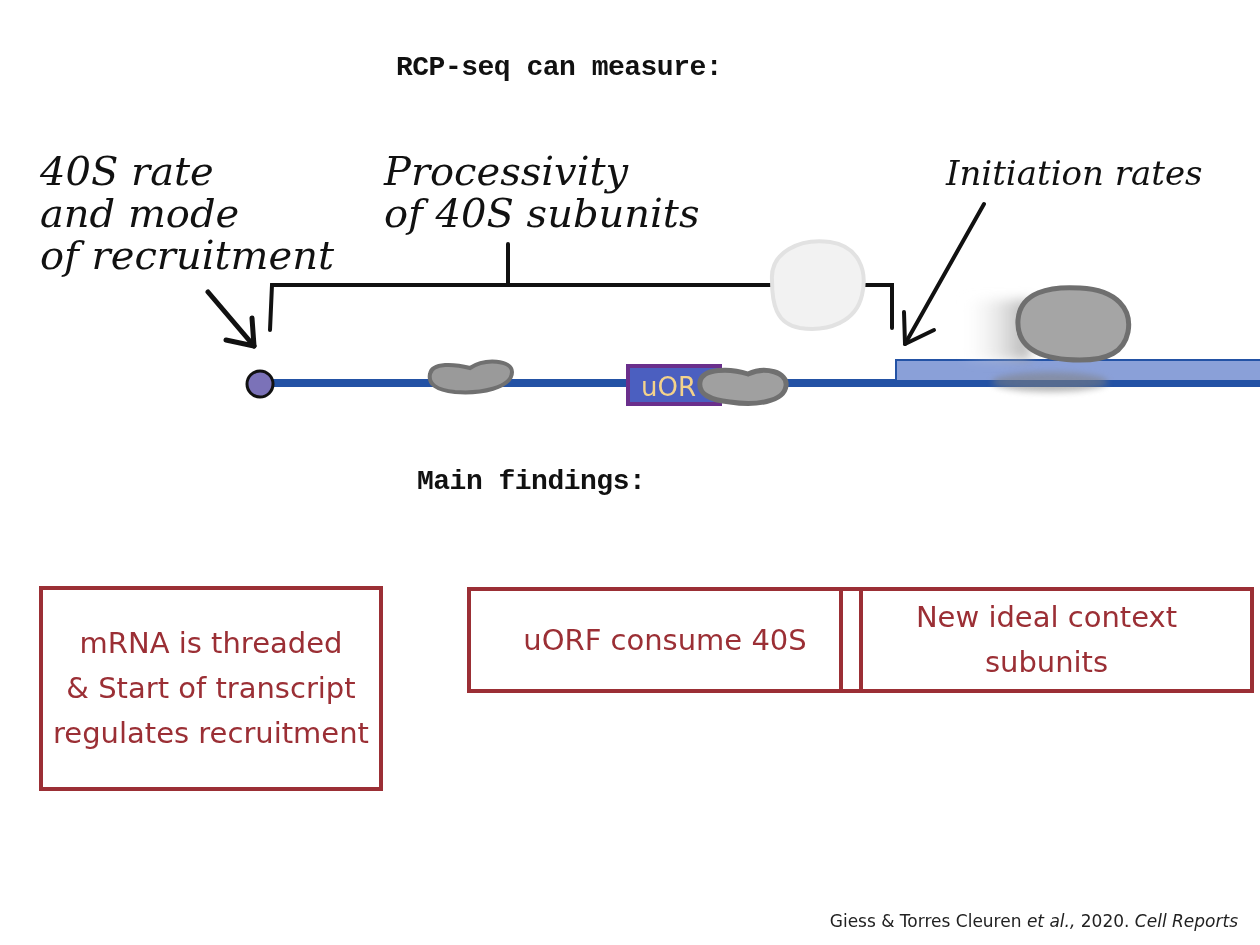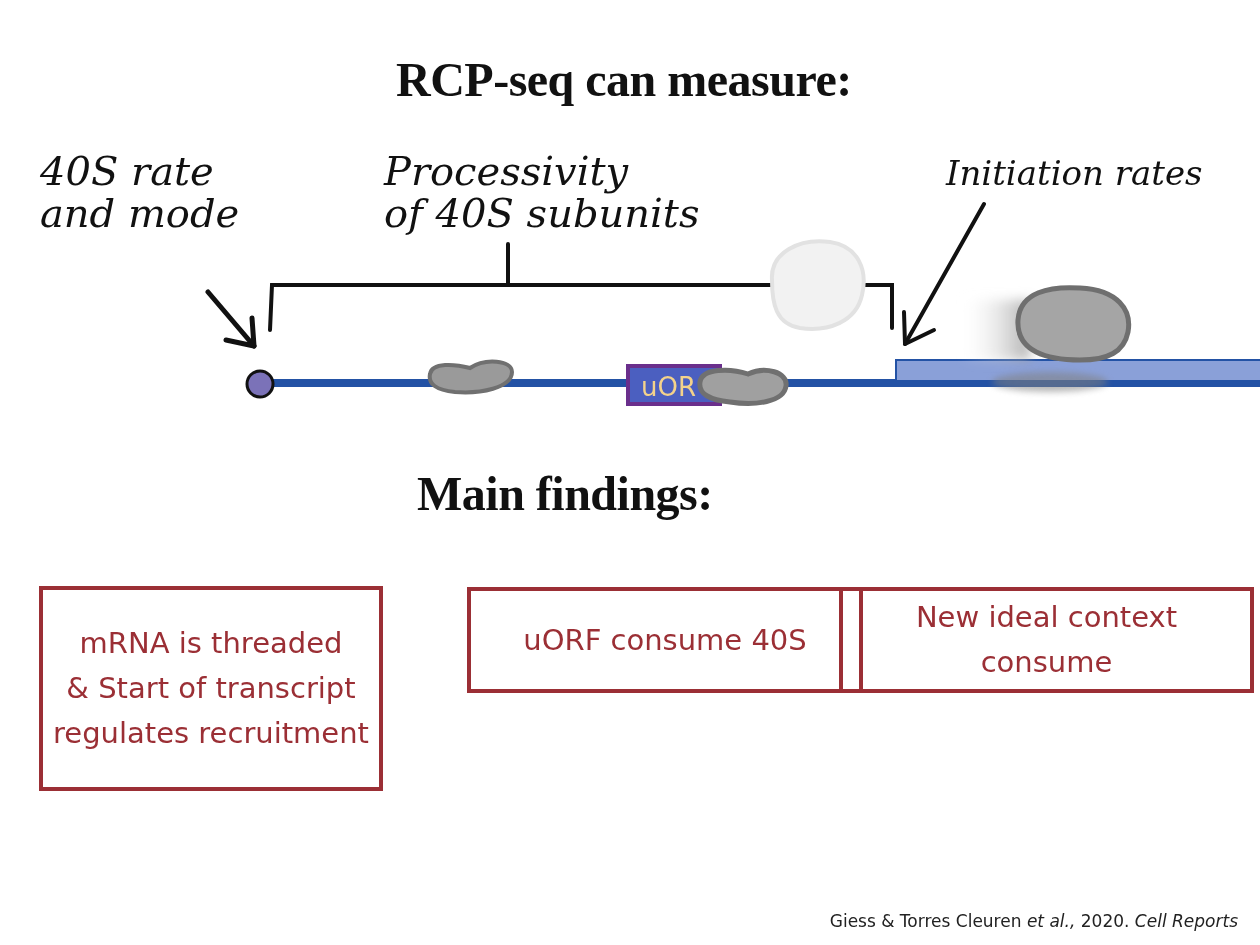--- a/index.html
+++ b/index.html
@@ -1,32 +1,33 @@
 <!DOCTYPE html>
 <html><head>
 <meta charset="utf-8">
 <style>
   html, body { margin:0; padding:0; background:#ffffff; }
   body { width:1260px; height:945px; position:relative; overflow:hidden; font-family:"Liberation Sans", sans-serif; }
   .abs { position:absolute; }
-  .title { font-family:Liberation Serif, serif; font-weight:bold; color:#111; font-size:48px; letter-spacing:-0.5px; white-space:nowrap; }
+  .title { font-family:Liberation Mono, monospace; font-weight:bold; color:#111; font-size:28px; letter-spacing:-0.5px; white-space:nowrap; }
   .hand { font-family:"DejaVu Serif", serif; font-style:italic; color:#111; line-height:1.05; white-space:nowrap; }
   .box { position:absolute; border:4px solid #9b2f35; box-sizing:border-box; display:flex; align-items:center; justify-content:center; text-align:center; color:#9b2f35; font-family:"DejaVu Sans", sans-serif; font-size:29px; line-height:1.55; }
   .citation { position:absolute; right:22px; bottom:14px; font-family:"DejaVu Sans", sans-serif; font-size:17px; color:#222; white-space:nowrap; }
   .citation i { font-style:italic;margin-top:32px; }
   svg { position:absolute; left:0; top:0; }
 </style>
 </head>
 <body>
 
 <div class="abs title" style="left:396px; top:52px;">RCP-seq can measure:</div>
 
 <div class="abs hand" style="left:40px; top:150px; font-size:40px;">
   <div>40S rate</div>
   <div>and mode</div>
+  <div>of recruitment</div>
 </div>
 <div class="abs hand" style="left:384px; top:150px; font-size:40px;">
   <div>Processivity</div>
   <div>of 40S subunits</div>
 </div>
 <div class="abs hand" style="left:946px; top:156px; font-size:34px;">Initiation rates</div>
 
 <svg width="1260" height="945">
   <defs>
     <filter id="blur6" x="-50%" y="-50%" width="200%" height="200%">
@@ -81,19 +82,19 @@
   </div>
 </div>
 <div class="box" style="left:467px; top:587px; width:396px; height:106px;">
   <div>
     <div>uORF consume 40S</div>
   </div>
 </div>
 <div class="box" style="left:839px; top:587px; width:415px; height:106px;">
   <div>
     <div>New ideal context</div>
-    <div>consume</div>
+    <div>subunits</div>
   </div>
 </div>
 
 <div class="citation">
   <span>Giess &amp; Torres Cleuren </span><i>et al.,</i><span> 2020. </span><i>Cell Reports</i>
 </div>
 
 </body></html>

